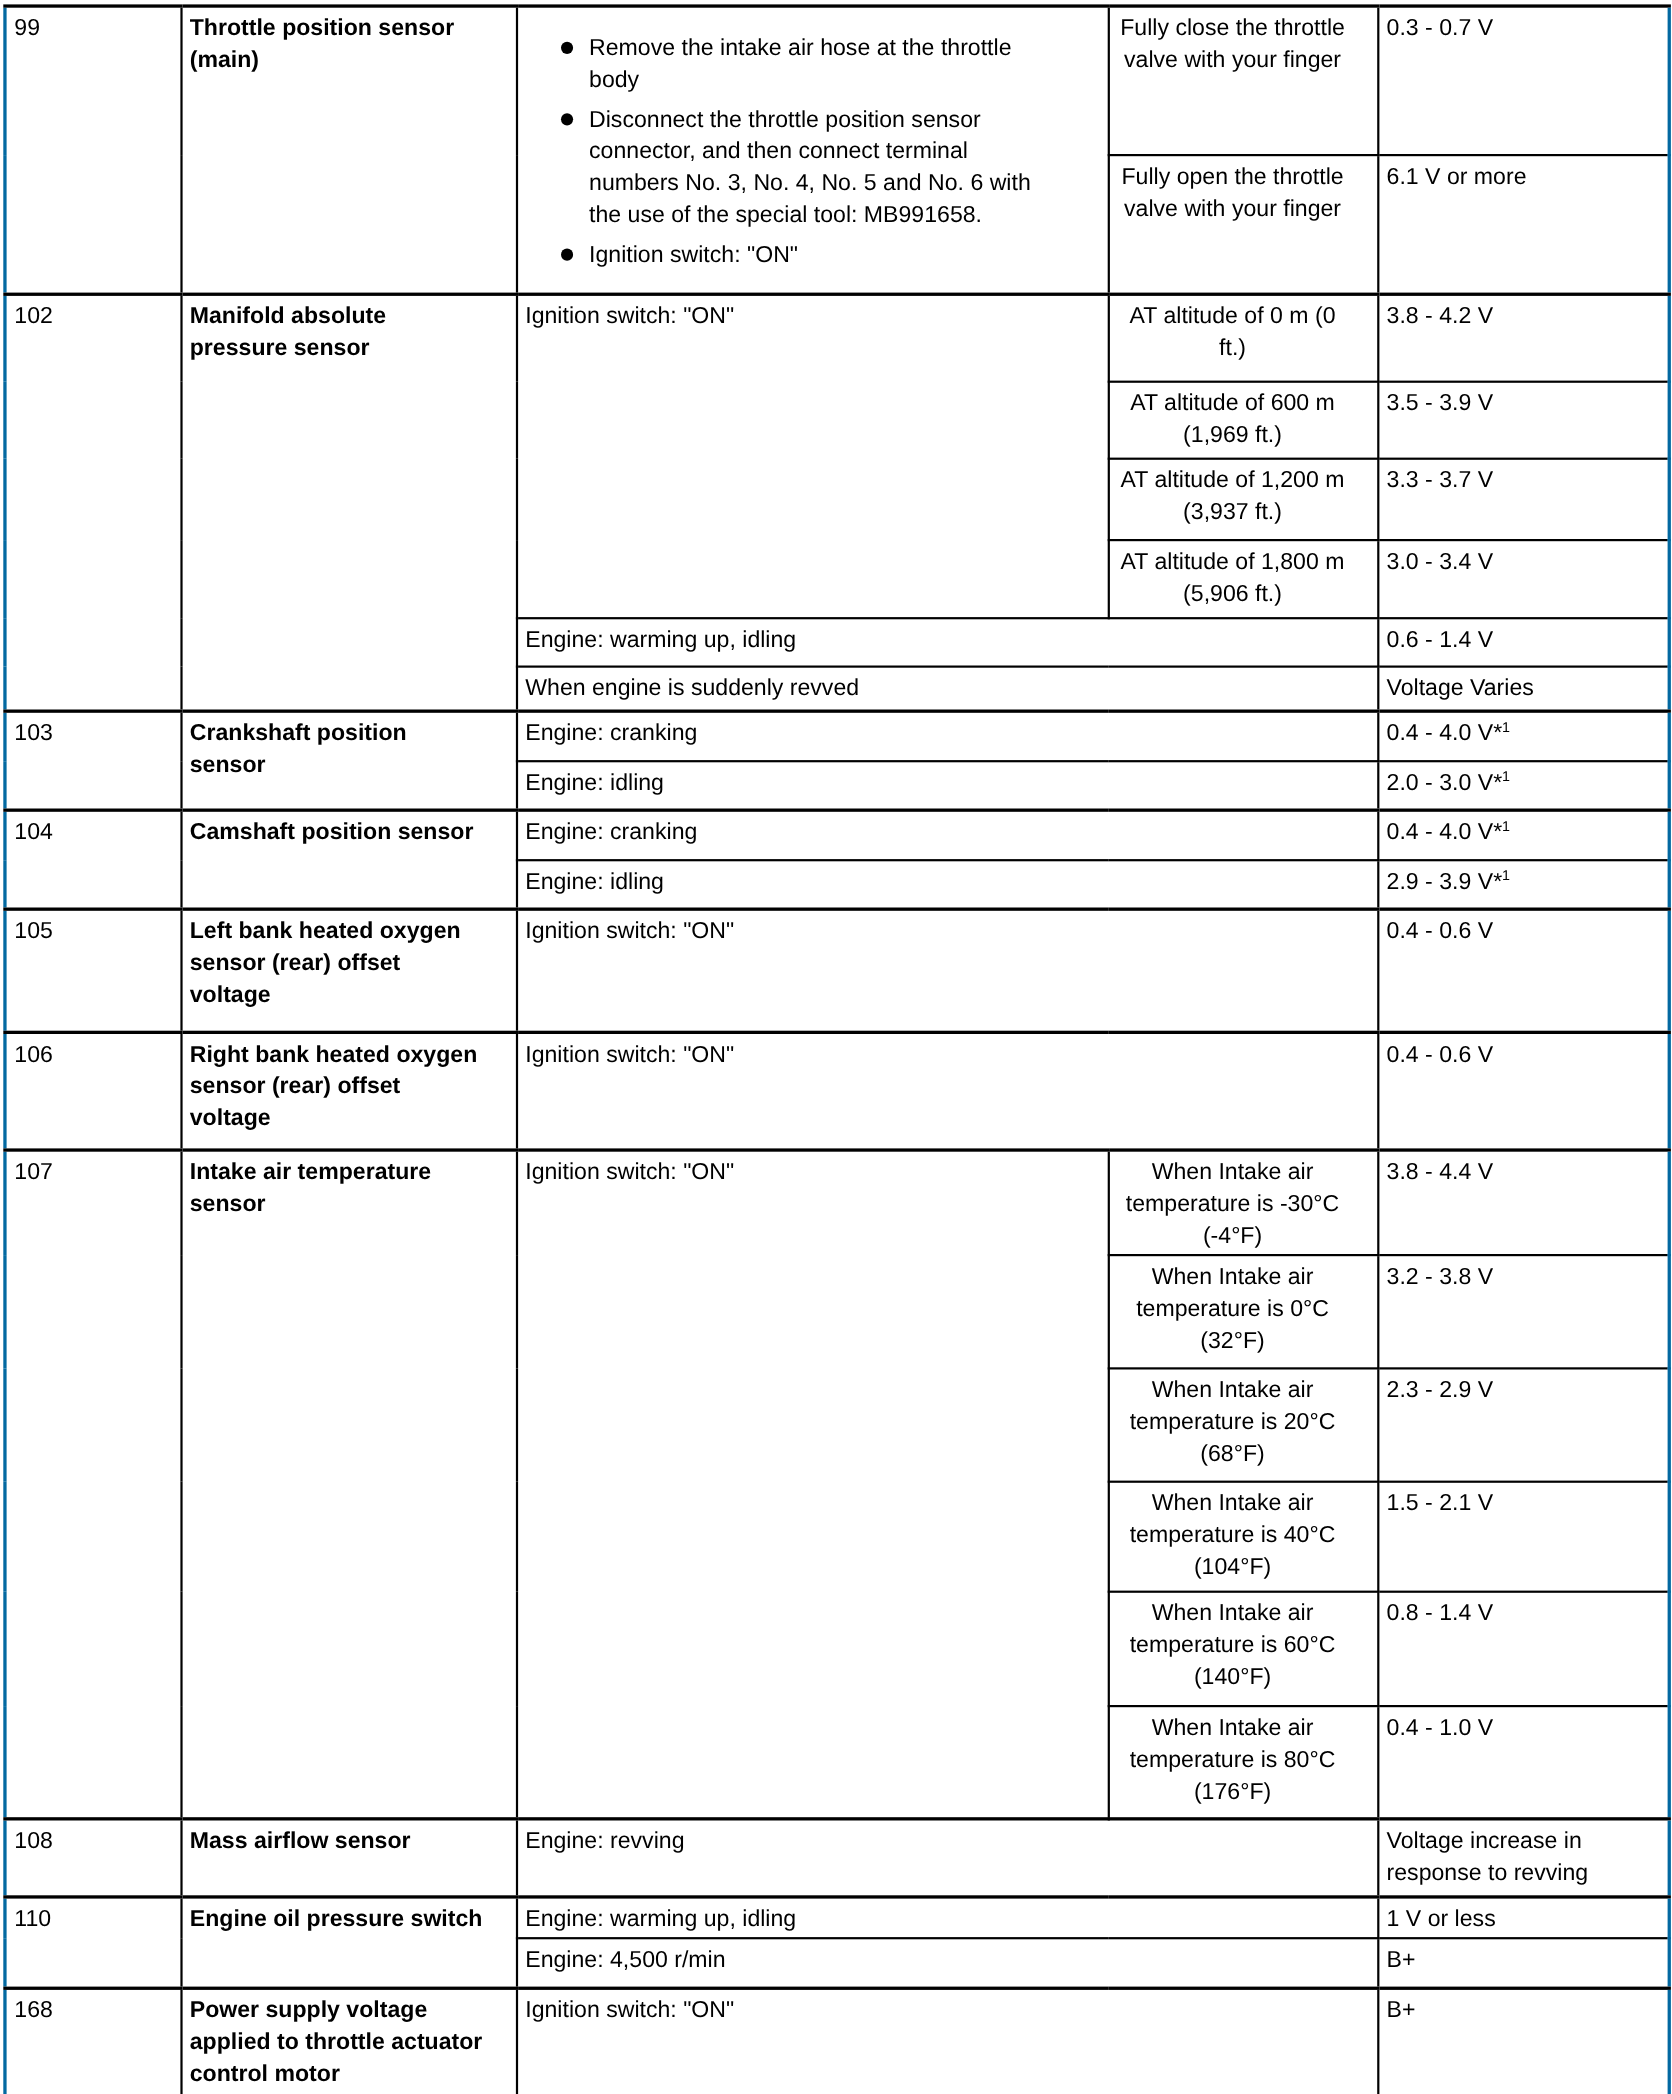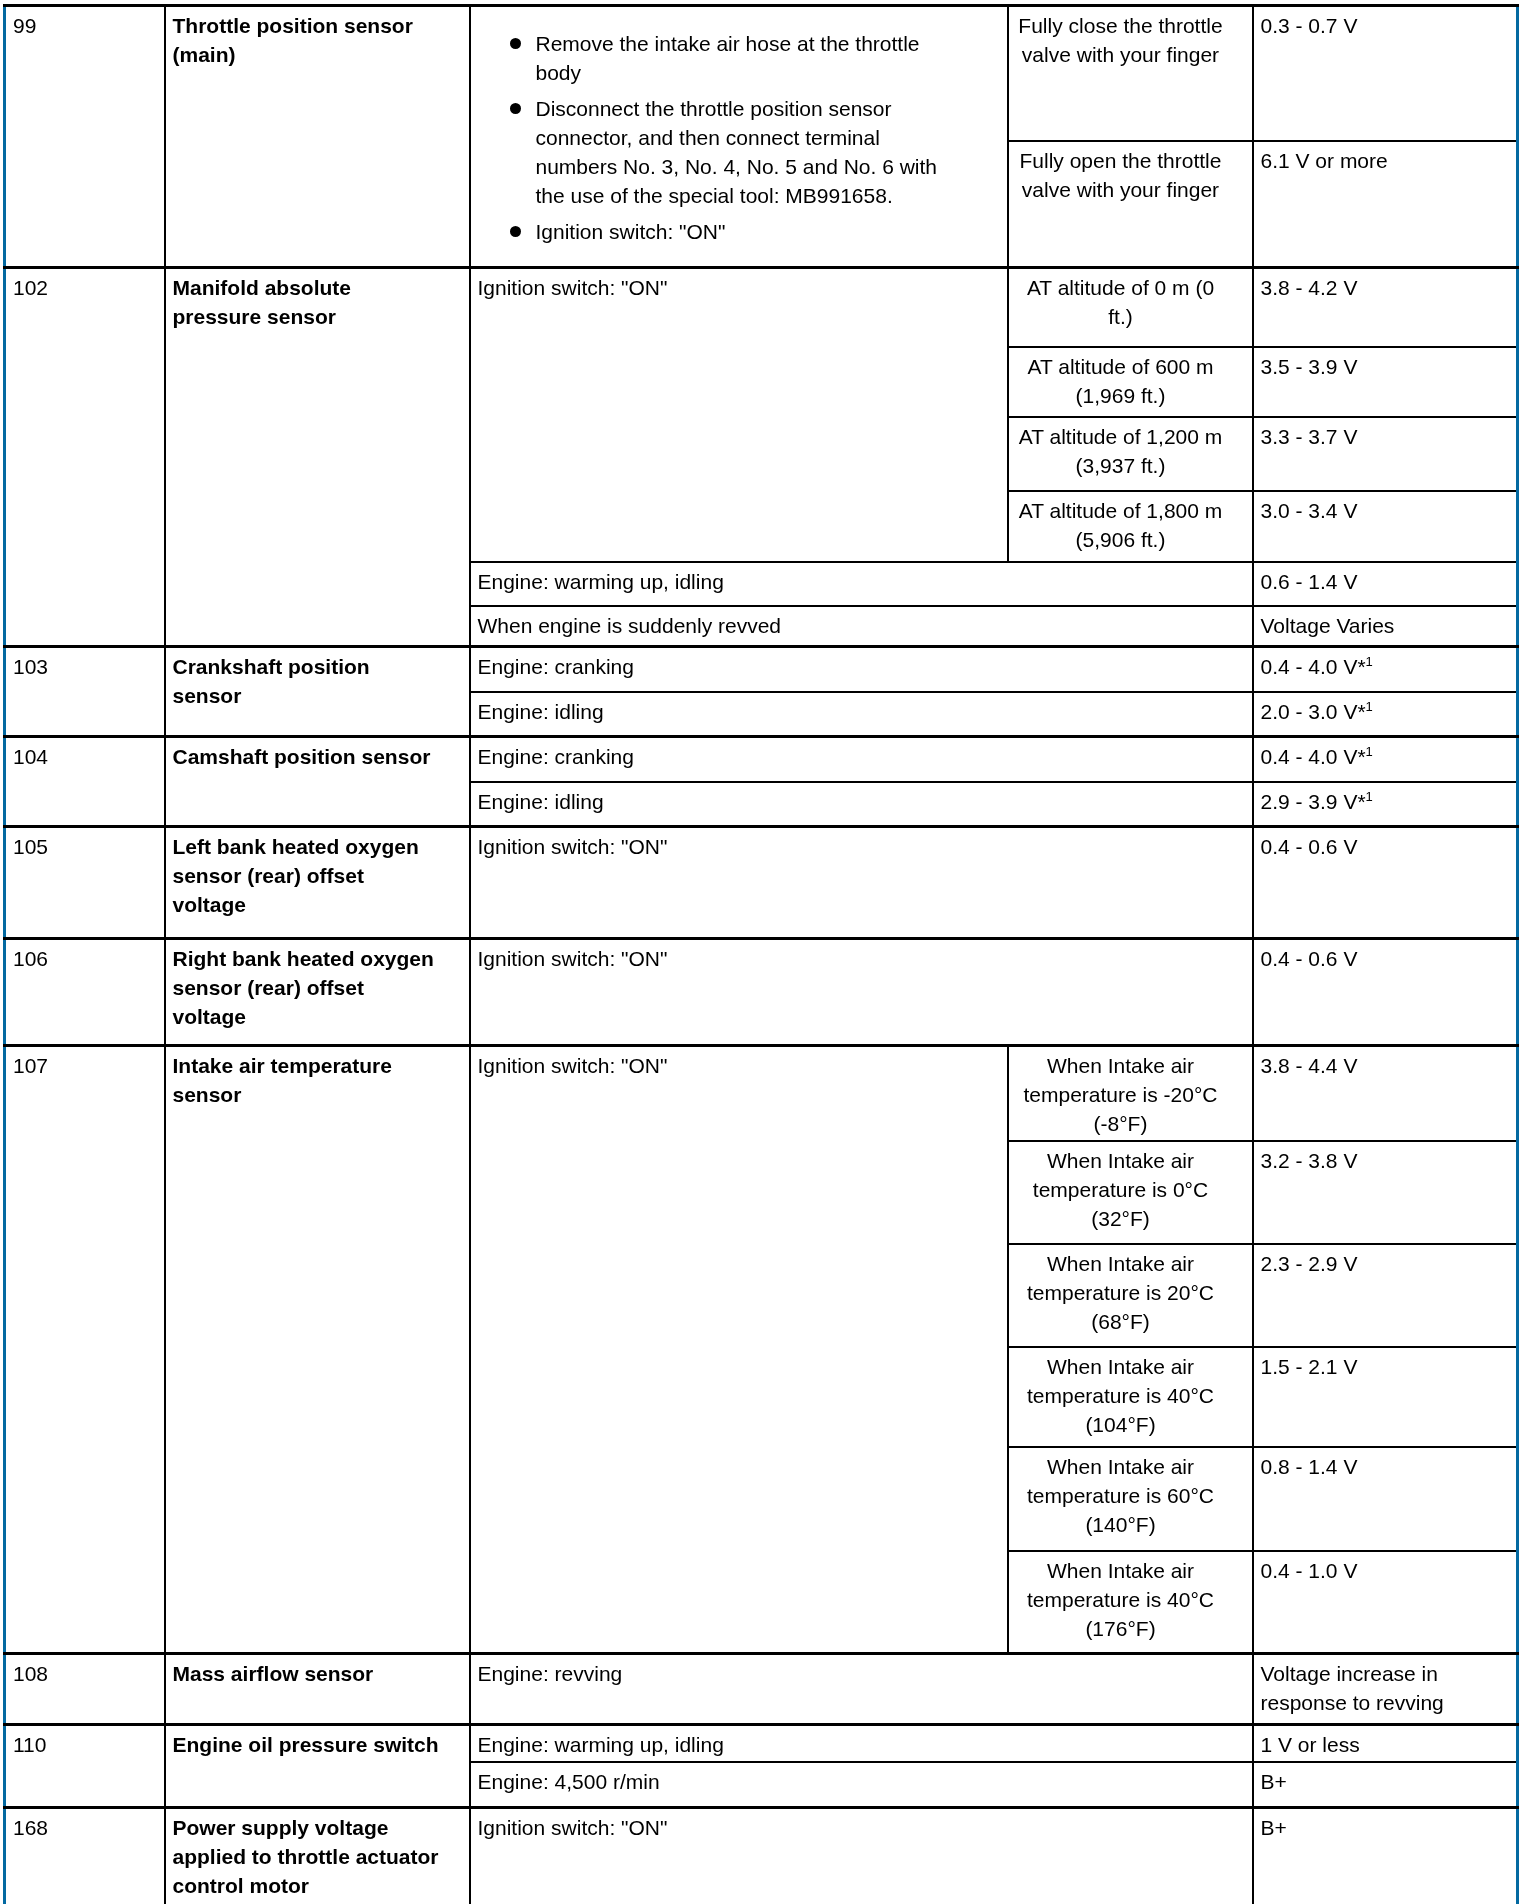--- a/index.html
+++ b/index.html
@@ -141,41 +141,41 @@
       <td class="no">106</td>
       <td class="item">Right bank heated oxygen sensor (rear) offset voltage</td>
       <td class="cond" colspan="2">Ignition switch: "ON"</td>
       <td class="val">0.4 - 0.6 V</td>
     </tr>
 
     <tr class="grp" style="height:92px">
       <td class="no" rowspan="6">107</td>
       <td class="item" rowspan="6">Intake air temperature sensor</td>
       <td class="cond" rowspan="6">Ignition switch: "ON"</td>
-      <td class="sub">When Intake air temperature is -20°C (-8°F)</td>
+      <td class="sub">When Intake air temperature is -30°C (-4°F)</td>
       <td class="val">3.8 - 4.4 V</td>
     </tr>
     <tr style="height:103px">
       <td class="sub">When Intake air temperature is 0°C (32°F)</td>
       <td class="val">3.2 - 3.8 V</td>
     </tr>
     <tr style="height:103px">
       <td class="sub">When Intake air temperature is 20°C (68°F)</td>
       <td class="val">2.3 - 2.9 V</td>
     </tr>
     <tr style="height:100px">
       <td class="sub">When Intake air temperature is 40°C (104°F)</td>
       <td class="val">1.5 - 2.1 V</td>
     </tr>
     <tr style="height:104px">
       <td class="sub">When Intake air temperature is 60°C (140°F)</td>
       <td class="val">0.8 - 1.4 V</td>
     </tr>
     <tr style="height:102px">
-      <td class="sub">When Intake air temperature is 40°C (176°F)</td>
+      <td class="sub">When Intake air temperature is 80°C (176°F)</td>
       <td class="val">0.4 - 1.0 V</td>
     </tr>
 
     <tr class="grp" style="height:71px">
       <td class="no">108</td>
       <td class="item">Mass airflow sensor</td>
       <td class="cond" colspan="2">Engine: revving</td>
       <td class="val">Voltage increase in response to revving</td>
     </tr>
 

